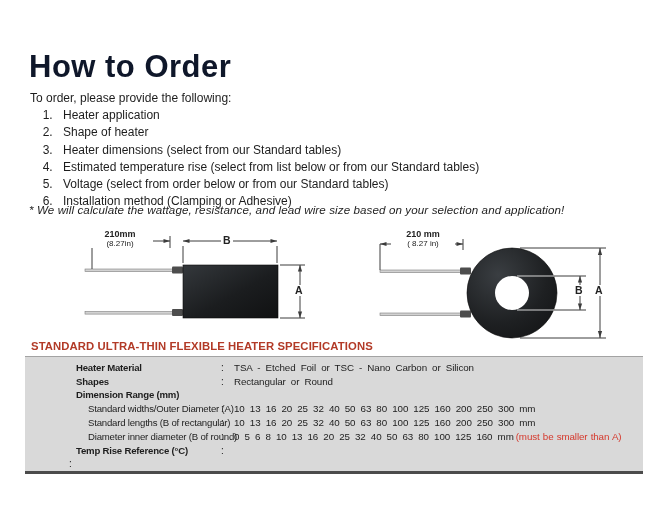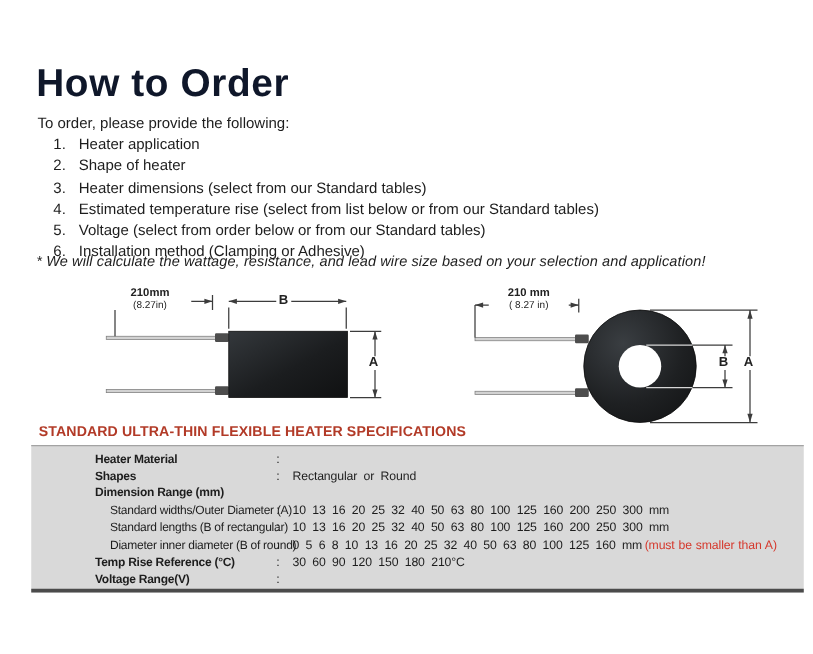--- a/index.html
+++ b/index.html
@@ -171,20 +171,21 @@
   </div>
   <span class="axis-label" style="left:573px;top:285px">B</span>
   <span class="axis-label" style="left:593px;top:285px">A</span>
 
   <h2 class="section-heading">STANDARD ULTRA-THIN FLEXIBLE HEATER SPECIFICATIONS</h2>
 
   <div class="spec-table">
     <div class="trow">
       <div class="tlabel">Heater Material</div>
       <div class="tcolon">:</div>
+      <div class="tvalue">TSA - Etched Foil or TSC - Nano Carbon or Silicon</div>
     </div>
     <div class="trow">
       <div class="tlabel">Shapes</div>
       <div class="tcolon">:</div>
       <div class="tvalue">Rectangular or Round</div>
     </div>
     <div class="trow">
       <div class="tlabel">Dimension Range (mm)</div>
       <div class="tcolon"></div>
       <div class="tvalue"></div>
@@ -200,21 +201,19 @@
       <div class="tvalue">10 13 16 20 25 32 40 50 63 80 100 125 160 200 250 300 mm</div>
     </div>
     <div class="trow sub">
       <div class="tlabel">Diameter inner diameter (B of round)</div>
       <div class="tcolon">:</div>
       <div class="tvalue"><span>0 5 6 8 10 13 16 20 25 32 40 50 63 80 100 125 160 mm</span><span class="rednote">(must be smaller than A)</span></div>
     </div>
     <div class="trow">
       <div class="tlabel">Temp Rise Reference (°C)</div>
       <div class="tcolon">:</div>
-      <div class="tvalue">30 60 90 120 150 180 210°C</div>
-    </div>
-    <div class="trow">
-      <div class="tlabel">Voltage Range(V)</div>
+    </div>
+    <div class="trow">
       <div class="tcolon">:</div>
     </div>
   </div>
 
 </div>
 
 </body></html>

